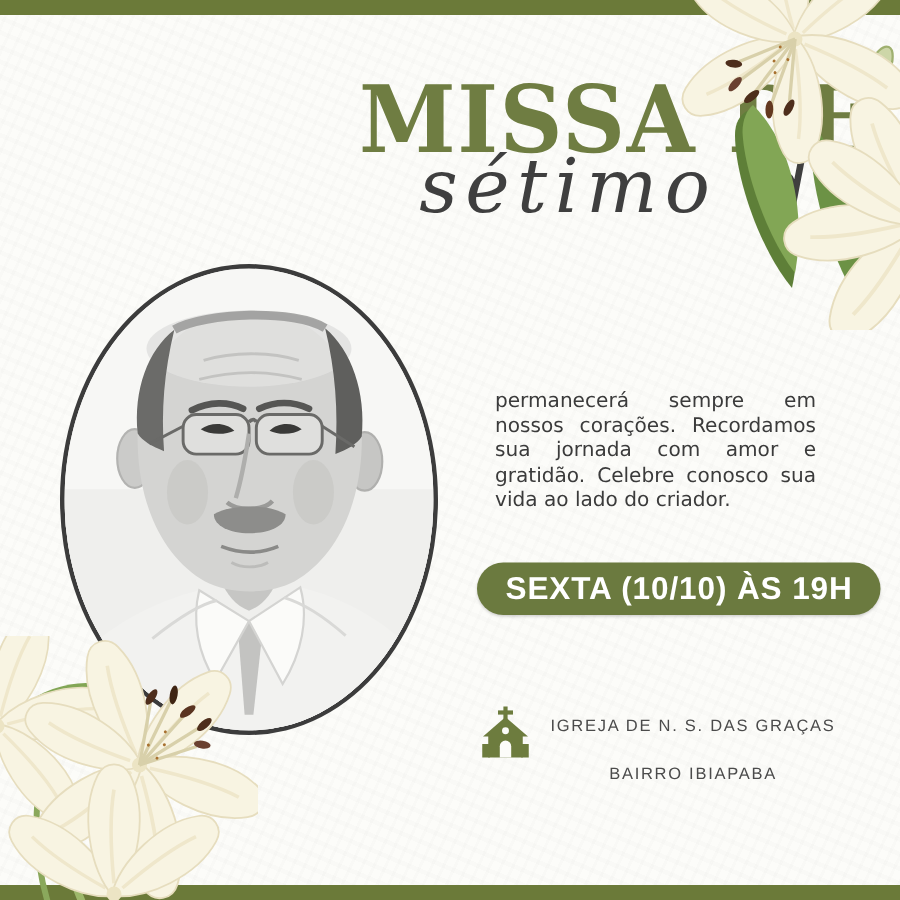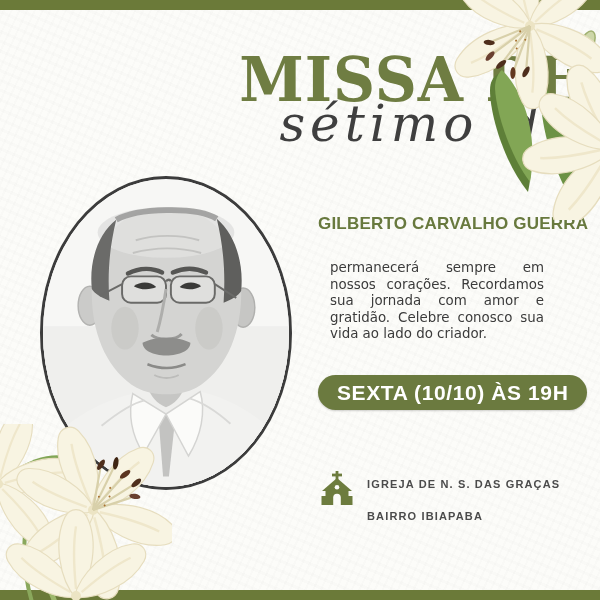--- a/index.html
+++ b/index.html
@@ -49,21 +49,21 @@
     display:inline-flex;align-items:center;padding:0 19px;
     background:#6b7a3f;border-radius:18px;
     color:#ffffff;font-weight:700;font-size:21px;letter-spacing:.6px;white-space:nowrap;
     box-shadow:0 1px 2px rgba(0,0,0,.18);
   }
 
   .church-row{position:absolute;left:318px;top:470px;display:flex;gap:11px;z-index:2;}
   .church-icon{width:38px;height:40px;flex:0 0 auto;}
   .church-text{padding-top:8px;}
   .church-line{
-    font-size:11px;font-weight:700;letter-spacing:1.15px;color:#4b4b4b;white-space:nowrap;
+    font-size:11px;font-weight:400;letter-spacing:1.15px;color:#4b4b4b;white-space:nowrap;text-align:center;
   }
   .church-line + .church-line{margin-top:20px;}
 
   .flowers{position:absolute;z-index:4;pointer-events:none;}
   .flowers.tr{top:-4px;right:-4px;width:176px;height:224px;}
   .flowers.bl{left:-4px;bottom:-4px;width:176px;height:180px;}
 </style>
 </head>
 <body>
 
@@ -124,21 +124,20 @@
       <path d="M126,112 C123,132 120,146 117,156" stroke="#aeaeac" stroke-width="3" fill="none"></path>
       <path d="M111,159 C118,165 136,165 142,158" stroke="#9a9a98" stroke-width="3" fill="none"></path>
 
       <path d="M102,167 C114,160 139,160 151,167 C151,175 140,180 126,180 C113,180 102,175 102,167 Z" fill="#8d8d8b"></path>
 
       <path d="M107,189 C120,194 134,194 146,189" stroke="#8a8a88" stroke-width="2.5" fill="none"></path>
       <path d="M114,200 C121,204 132,204 139,200" stroke="#bcbcba" stroke-width="2" fill="none"></path>
     </svg>
   </div>
 
-  <h2 class="deceased-name">GILBERTO CARVALHO GUERRA</h2>
 
   <p class="tribute">
     <span class="jline">permanecerá sempre em</span>
     <span class="jline">nossos corações. Recordamos</span>
     <span class="jline">sua jornada com amor e</span>
     <span class="jline">gratidão. Celebre conosco sua</span>
     <span class="jline last">vida ao lado do criador.</span>
   </p>
 
   <div class="pill">SEXTA (10/10) ÀS 19H</div>

